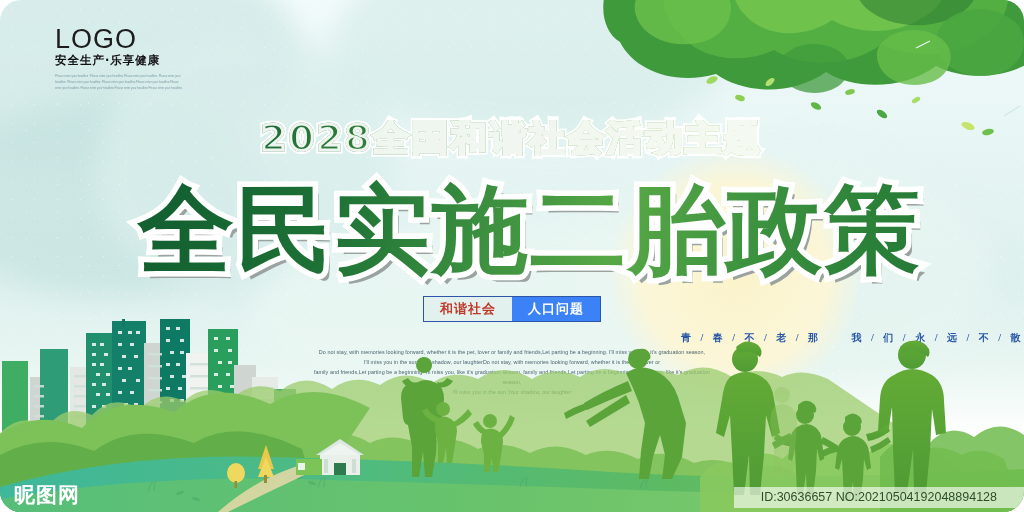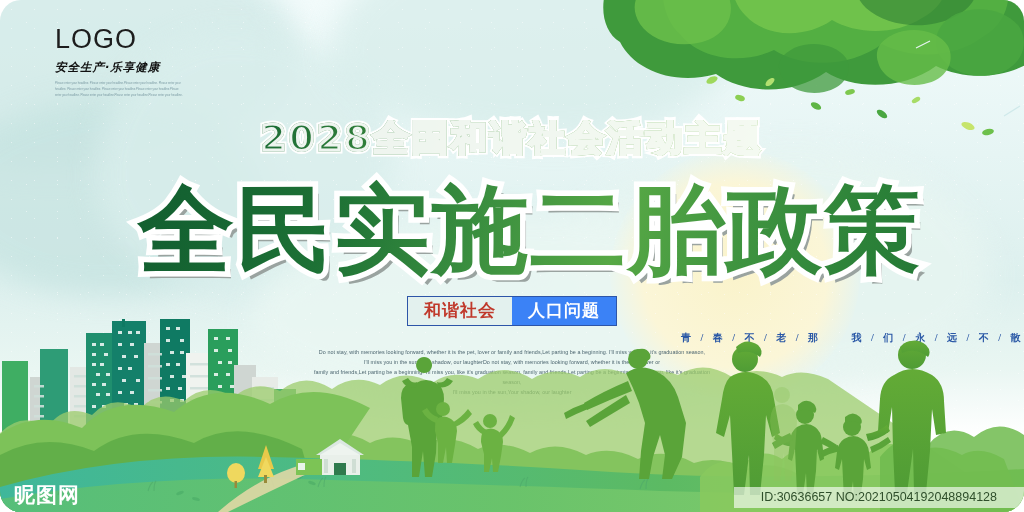--- a/index.html
+++ b/index.html
@@ -65,42 +65,42 @@
   .hl-outline{color:#ffffff;-webkit-text-stroke:11px #ffffff;paint-order:stroke fill;}
   .hl-fill{
     background:linear-gradient(103deg,#11572c 0%,#146231 18%,#1d7135 32%,#3d9140 48%,
                #57a845 60%,#3f9440 72%,#2b8138 84%,#1b6b33 100%);
     -webkit-background-clip:text;background-clip:text;color:transparent;
   }
 
   
   .tags{position:absolute;left:50%;top:296px;transform:translateX(-50%);
         display:flex;border:1.5px solid #2d55a8;background:#dff0ee;}
-  .tag{font-size:17px;font-weight:bold;line-height:1;padding:5px 16px 6px;
+  .tag{font-size:13px;font-weight:bold;line-height:1;padding:5px 16px 6px;
        font-family:"DejaVu Sans","Liberation Sans",sans-serif;letter-spacing:1px;white-space:nowrap;}
   .tag-a{color:#c0392b;background:#e3f1ee;}
   .tag-b{color:#ffffff;background:#3b82f6;}
 
   
   .slashline{position:absolute;left:0;right:0;top:331px;text-align:right;
     font-size:10px;color:#2a58a6;letter-spacing:3.5px;font-weight:bold;
     font-family:Liberation Serif, serif;}
   .slashline .gap{display:inline-block;width:18px;}
 
   
   .para{position:absolute;left:50%;top:347px;transform:translateX(-50%);
     width:400px;text-align:center;font-size:5.4px;line-height:1.85;color:#4d6670;
     font-family:"Liberation Sans",sans-serif;letter-spacing:.05px;}
 
   
   .logo-box{position:absolute;left:55px;top:26px;}
   .logo-main{font-size:27px;color:#1d1d1d;letter-spacing:1px;line-height:1;
              font-family:"Liberation Sans",sans-serif;}
-  .logo-sub{margin-top:7px;font-size:11.5px;font-weight:bold;color:#111;letter-spacing:1px;
-            font-family:"DejaVu Sans","Liberation Sans",sans-serif;font-style:italic;}
+  .logo-sub{font-size:11.5px;font-weight:bold;color:#111;letter-spacing:1px;
+            font-family:"DejaVu Sans","Liberation Sans",sans-serif;}
   .logo-fine{margin-top:6px;width:128px;font-size:2.8px;line-height:2.1;color:#7b9aa3;
              font-family:"Liberation Sans",sans-serif;}
 
   
   .ground{position:absolute;left:0;right:0;bottom:0;height:175px;}
   .hillsvg{position:absolute;left:0;bottom:0;width:1024px;height:175px;}
   .citysvg{position:absolute;left:0;bottom:58px;width:330px;height:135px;}
   .peoplesvg{position:absolute;left:0;bottom:0;width:1024px;height:175px;}
 
   

